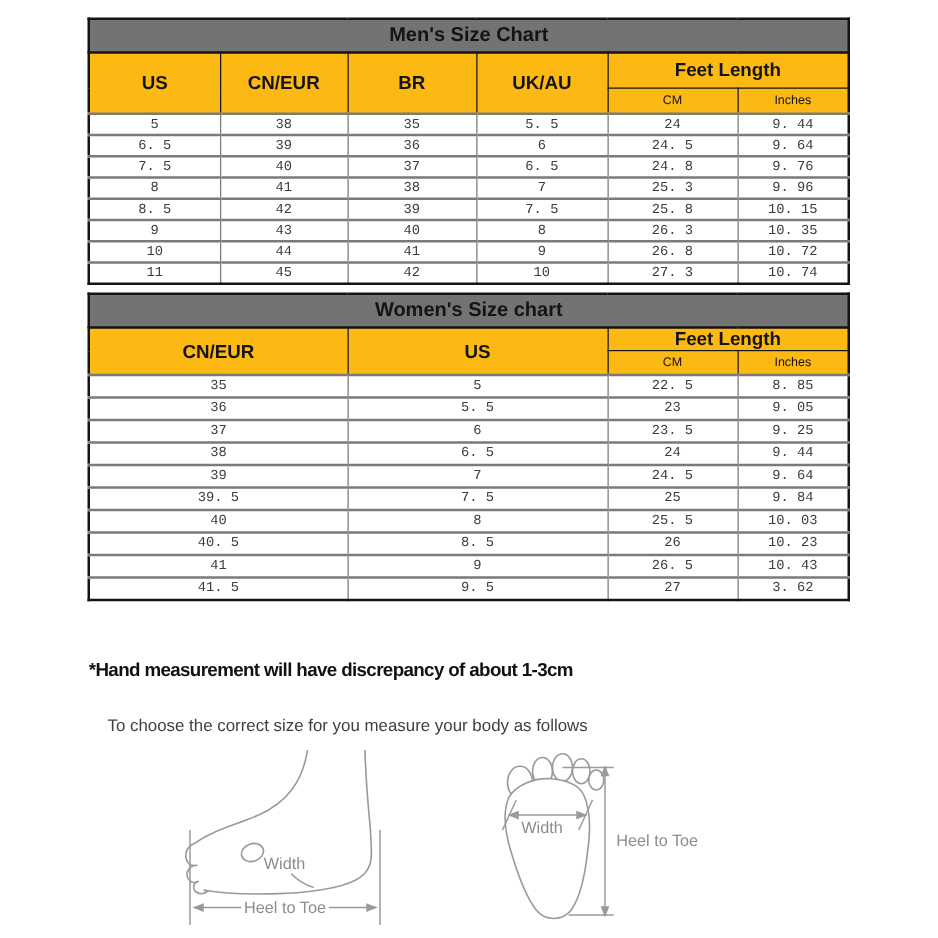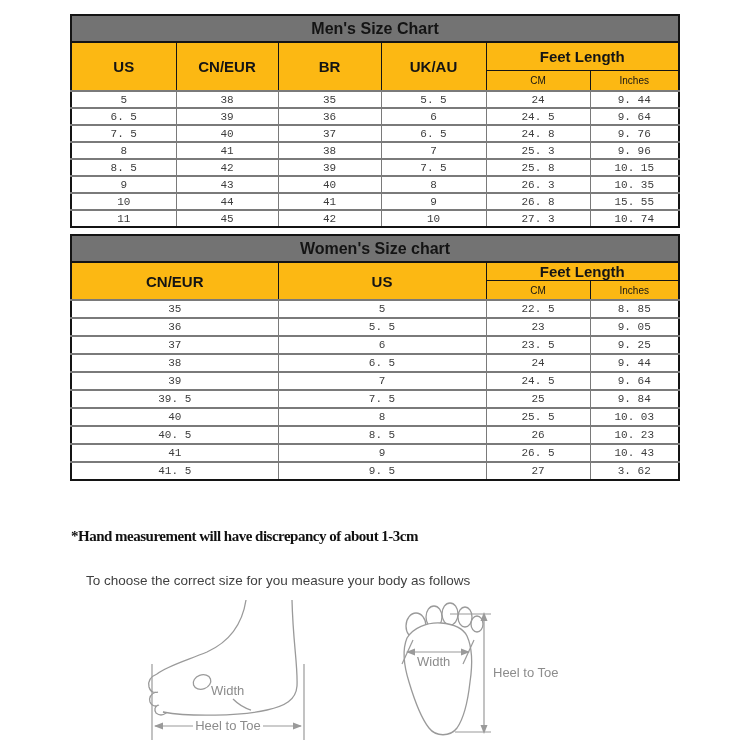--- a/index.html
+++ b/index.html
@@ -30,21 +30,21 @@
     text-align:center;padding:0;height:15px;
     font-family:"Liberation Mono",monospace;font-size:11px;color:var(--data-text);
   }
   .womens td{height:16px;}
   .womens{margin-top:6px;}
   .mens{margin-top:14px;}
 
   
   .notes{
     margin:8px 10px 0 71px;
-    font-family:Liberation Serif, serif;font-weight:bold;
+    font-family:Liberation Sans, sans-serif;font-weight:bold;
     font-size:15px;line-height:19px;color:var(--note-text);
     letter-spacing:-0.5px;white-space:pre;
   }
 
   
   .measure-heading{margin:10px 0 0 86px;font-size:18px;color:var(--heading-text);}
   .measure-subtitle{margin:8px 0 0 86px;font-size:13.5px;color:var(--body-text);}
   .diagrams{position:relative;height:150px;margin-top:8px;}
   .diagrams svg{position:absolute;}
   svg.side{left:145px;top:2px;}
@@ -131,21 +131,21 @@
         <td>8</td>
         <td>26. 3</td>
         <td>10. 35</td>
       </tr>
       <tr>
         <td>10</td>
         <td>44</td>
         <td>41</td>
         <td>9</td>
         <td>26. 8</td>
-        <td>15. 55</td>
+        <td>10. 72</td>
       </tr>
       <tr>
         <td>11</td>
         <td>45</td>
         <td>42</td>
         <td>10</td>
         <td>27. 3</td>
         <td>10. 74</td>
       </tr>
     </tbody>

